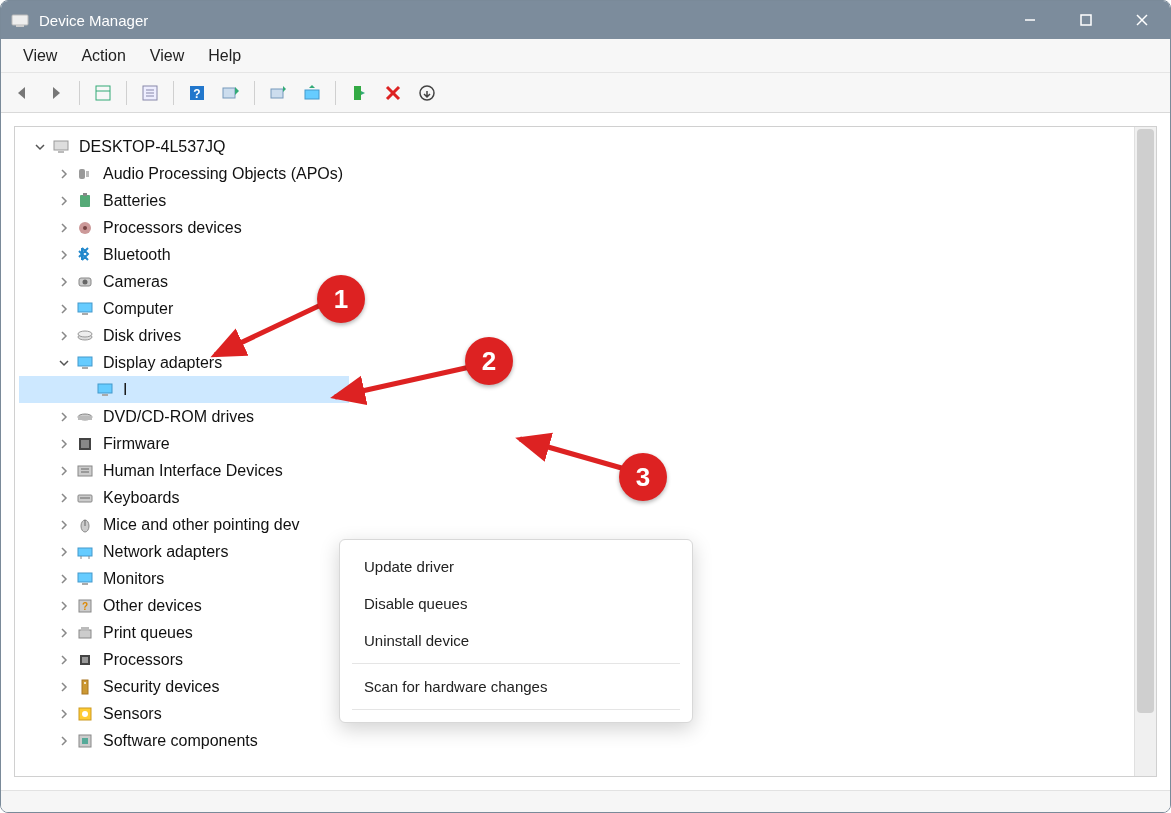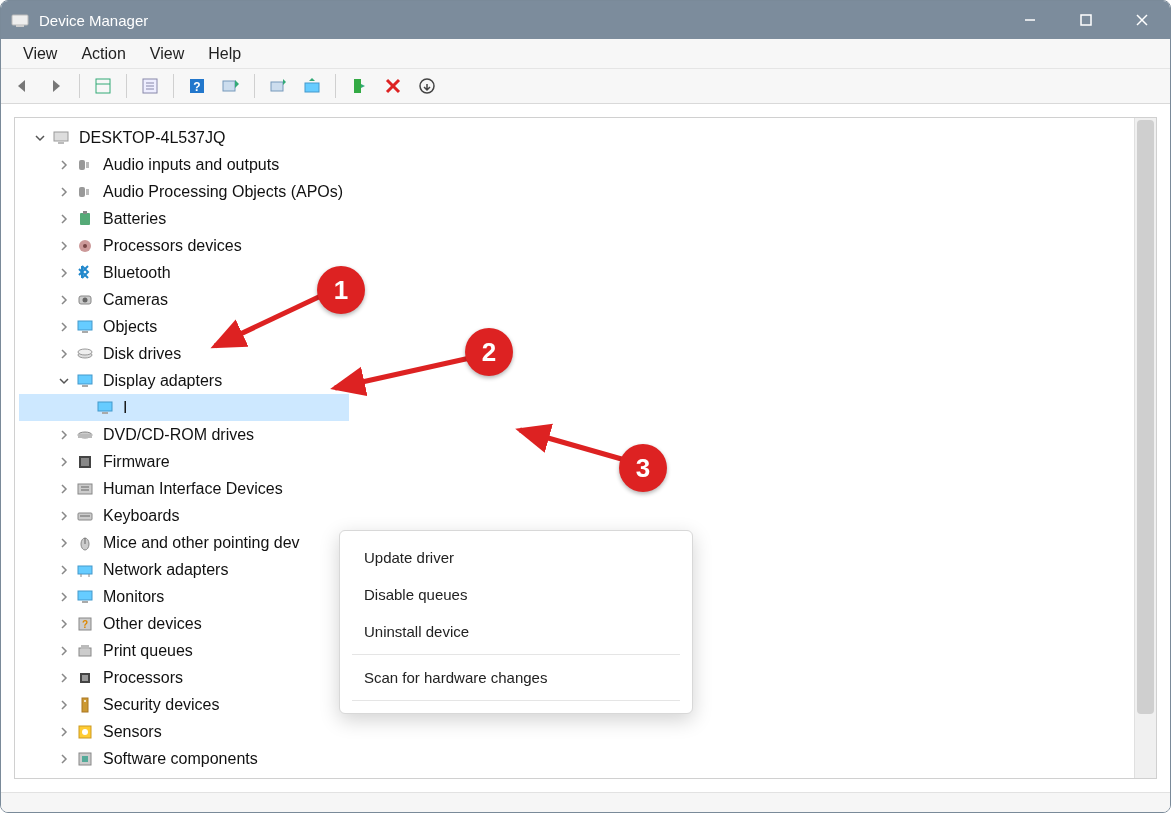--- a/index.html
+++ b/index.html
@@ -191,34 +191,20 @@
               <svg viewBox="0 0 10 10">
                 <path d="M3 1 L7 5 L3 9" fill="none" stroke="#888" stroke-width="1.5"></path>
               </svg>
             </span>
             <span class="icon">
               <svg viewBox="0 0 18 18">
                 <rect x="3" y="4" width="6" height="10" fill="#999" rx="2"></rect>
                 <rect x="10" y="6" width="3" height="6" fill="#bbb"></rect>
               </svg>
             </span>
-            <span class="label">Audio inputs and outputs</span>
-          </div>
-          <div class="tree-row level1">
-            <span class="chev">
-              <svg viewBox="0 0 10 10">
-                <path d="M3 1 L7 5 L3 9" fill="none" stroke="#888" stroke-width="1.5"></path>
-              </svg>
-            </span>
-            <span class="icon">
-              <svg viewBox="0 0 18 18">
-                <rect x="3" y="4" width="6" height="10" fill="#999" rx="2"></rect>
-                <rect x="10" y="6" width="3" height="6" fill="#bbb"></rect>
-              </svg>
-            </span>
             <span class="label">Audio Processing Objects (APOs)</span>
           </div>
           <div class="tree-row level1">
             <span class="chev">
               <svg viewBox="0 0 10 10">
                 <path d="M3 1 L7 5 L3 9" fill="none" stroke="#888" stroke-width="1.5"></path>
               </svg>
             </span>
             <span class="icon">
               <svg viewBox="0 0 18 18">
@@ -274,21 +260,21 @@
               <svg viewBox="0 0 10 10">
                 <path d="M3 1 L7 5 L3 9" fill="none" stroke="#888" stroke-width="1.5"></path>
               </svg>
             </span>
             <span class="icon">
               <svg viewBox="0 0 18 18">
                 <rect x="2" y="3" width="14" height="9" fill="#6cf" stroke="#49c"></rect>
                 <rect x="6" y="13" width="6" height="2" fill="#aaa"></rect>
               </svg>
             </span>
-            <span class="label">Objects</span>
+            <span class="label">Computer</span>
           </div>
           <div class="tree-row level1">
             <span class="chev">
               <svg viewBox="0 0 10 10">
                 <path d="M3 1 L7 5 L3 9" fill="none" stroke="#888" stroke-width="1.5"></path>
               </svg>
             </span>
             <span class="icon">
               <svg viewBox="0 0 18 18">
                 <ellipse cx="9" cy="10" rx="7" ry="3" fill="#ddd" stroke="#999"></ellipse>

